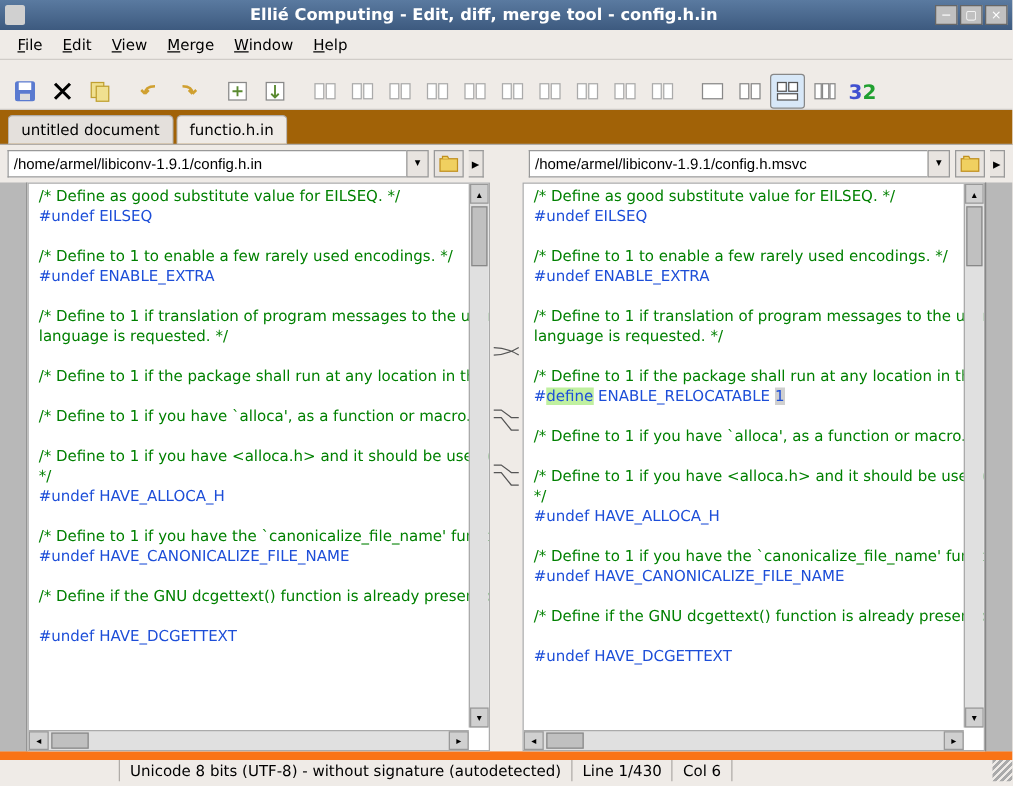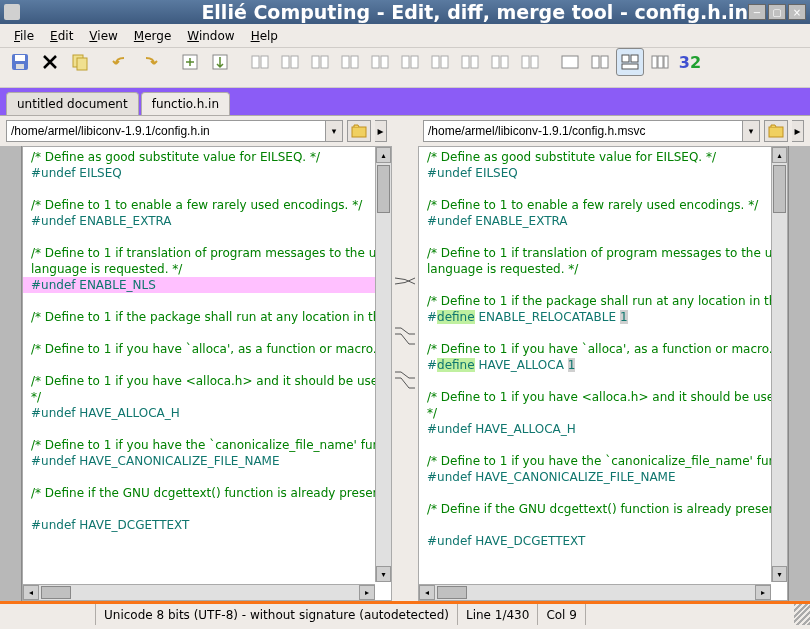--- a/index.html
+++ b/index.html
@@ -1,36 +1,36 @@
 <!DOCTYPE html>
 <html><head>
 <meta charset="utf-8">
 <style>
 * { box-sizing: border-box; margin: 0; padding: 0; }
 body { font-family: "DejaVu Sans", "Liberation Sans", Arial, sans-serif; font-size: 12px; background: #efebe7; width: 810px; height: 629px; overflow: hidden; }
 
 
 .titlebar { height: 24px; background: linear-gradient(#5a7aa0, #3d5a7f); color: #fff; display: flex; align-items: center; padding: 0 4px; }
 .titlebar .icon { width: 16px; height: 16px; background: #d0d0d0; margin-right: 6px; border-radius: 2px; }
-.titlebar .title { flex: 1; text-align: right; font-weight: bold; font-size: 19px; }
+.titlebar .title { flex: 1; text-align: center; font-weight: bold; font-size: 13px; }
 .titlebar .btns { display: flex; gap: 2px; }
 .titlebar .wbtn { width: 18px; height: 16px; background: #c0c0c0; border: 1px solid #666; display: flex; align-items: center; justify-content: center; font-size: 10px; }
 
 
 .menubar { height: 24px; background: #efebe7; display: flex; align-items: center; padding: 0 6px; border-bottom: 1px solid #d0ccc8; }
 .menubar .mitem { padding: 2px 8px; cursor: default; }
 .menubar .mitem u { text-decoration: underline; }
 
 
-.toolbar { height: 40px; background: #efebe7; display: flex; align-items: flex-start; padding: 0 6px; gap: 2px; border-bottom: 1px solid #d0ccc8; }
+.toolbar { height: 40px; background: #efebe7; display: flex; align-items: flex-end; padding: 0 6px; gap: 2px; border-bottom: 1px solid #d0ccc8; }
 .tbtn { width: 28px; height: 28px; display: flex; align-items: center; justify-content: center; border: 1px solid transparent; border-radius: 3px; }
 .tsep { width: 8px; }
 
 
-.tabbar { height: 28px; background: #8b5cf6; display: flex; align-items: flex-end; padding: 0 6px; border-bottom: 1px solid #b0aca8; }
+.tabbar { height: 28px; background: #a16207; display: flex; align-items: flex-end; padding: 0 6px; border-bottom: 1px solid #b0aca8; }
 .tab { padding: 4px 10px; background: #e4e0dc; border: 1px solid #b0aca8; border-bottom: none; border-radius: 4px 4px 0 0; margin-right: 2px; font-size: 12px; }
 .tab.active { background: #efebe7; position: relative; z-index: 1; }
 
 
 .pathrow { height: 30px; display: flex; align-items: center; padding: 4px 6px; gap: 4px; background: #efebe7; }
 .pathhalf { flex: 1; display: flex; align-items: flex-start; gap: 4px; }
 .pathcombo { flex: 1; display: flex; }
 .pathcombo input { flex: 1; height: 22px; border: 1px solid #999; border-right: none; padding: 0 4px; font-size: 12px; background: #fff; }
 .pathcombo .dd { width: 18px; height: 22px; border: 1px solid #999; background: #e8e4e0; display: flex; align-items: center; justify-content: center; font-size: 9px; }
 .pathbtn { width: 24px; height: 22px; border: 1px solid #999; background: #e8e4e0; display: flex; align-items: center; justify-content: center; }
@@ -39,35 +39,35 @@
 
 .diffbody { height: 455px; display: flex; background: #efebe7; }
 .margin { width: 22px; background: #b8b8b8; border-right: 1px solid #888; }
 .margin.right { border-left: 1px solid #888; border-right: none; }
 .gutter { width: 26px; background: #efebe7; display: flex; flex-direction: column; align-items: center; padding-top: 128px; gap: 0; }
 .gutter .link { width: 24px; height: 14px; }
 .pane { flex: 1; background: #fff; border: 1px solid #aaa; position: relative; overflow: hidden; }
 .code { font-family: "DejaVu Sans", sans-serif; font-size: 12px; line-height: 16px; padding: 2px 4px 2px 8px; height: 100%; overflow: hidden; }
 .code .ln { white-space: nowrap; height: 16px; }
 .cmt { color: #008000; }
-.pp { color: #0f766e; }
+.pp { color: #1d4ed8; }
 .hl-pink { background: #ffc0ff; display: inline-block; width: calc(100% + 12px); margin-left: -8px; padding-left: 8px; }
 .hl-green { background: #c0f0a0; text-align: right; }
 .hl-gray { background: #d0d0d0; }
 .vscroll { position: absolute; right: 0; top: 0; bottom: 18px; width: 16px; background: #e0e0e0; border-left: 1px solid #aaa; }
 .vscroll .up, .vscroll .down { height: 16px; background: #d0d0d0; border: 1px solid #999; display: flex; align-items: center; justify-content: center; font-size: 8px; }
 .vscroll .down { position: absolute; bottom: 0; left: 0; right: 0; }
 .vscroll .thumb { position: absolute; left: 1px; right: 1px; top: 18px; height: 48px; background: #c0c0c0; border: 1px solid #888; }
 .hscroll { position: absolute; left: 0; right: 16px; bottom: 0; height: 16px; background: #e0e0e0; border-top: 1px solid #aaa; display: flex; }
 .hscroll .lft, .hscroll .rgt { width: 16px; background: #d0d0d0; border: 1px solid #999; display: flex; align-items: center; justify-content: center; font-size: 8px; }
 .hscroll .track { flex: 1; position: relative; }
 .hscroll .track .thumb { position: absolute; left: 2px; top: 1px; bottom: 1px; width: 30px; background: #c0c0c0; border: 1px solid #888; }
 
 
-.statusbar { height: 24px; background: #efebe7; border-top: 3px solid #f97316; display: flex; font-size: 12px; }
+.statusbar { height: 24px; background: #efebe7; border-top: 7px solid #f97316; display: flex; font-size: 12px; }
 .statusbar .cell { border-right: 1px solid #b0aca8; padding: 4px 8px; display: flex; align-items: center; }
 .statusbar .cell.first { width: 96px; }
 .statusbar .cell.stretch { flex: 0 0 auto; }
 .statusbar .grip { width: 16px; margin-left: auto; background: repeating-linear-gradient(135deg, #aaa 0 2px, transparent 2px 4px); }
 
 .empty { height: 16px; }
 </style>
 </head>
 <body>
 
@@ -267,21 +267,20 @@
   <div class="pane">
     <div class="code">
       <div class="ln"><span class="cmt">/* Define as good substitute value for EILSEQ. */</span></div>
       <div class="ln"><span class="pp">#undef EILSEQ</span></div>
       <div class="ln empty"></div>
       <div class="ln"><span class="cmt">/* Define to 1 to enable a few rarely used encodings. */</span></div>
       <div class="ln"><span class="pp">#undef ENABLE_EXTRA</span></div>
       <div class="ln empty"></div>
       <div class="ln"><span class="cmt">/* Define to 1 if translation of program messages to the user's</span></div>
       <div class="ln"><span class="cmt">   language is requested. */</span></div>
-      <div class="ln"><span class="hl-pink pp">#undef ENABLE_NLS</span></div>
       <div class="ln empty"></div>
       <div class="ln"><span class="cmt">/* Define to 1 if the package shall run at any location in the file</span></div>
       <div class="ln empty"></div>
       <div class="ln"><span class="cmt">/* Define to 1 if you have `alloca', as a function or macro. */</span></div>
       <div class="ln empty"></div>
       <div class="ln"><span class="cmt">/* Define to 1 if you have &lt;alloca.h&gt; and it should be used (no</span></div>
       <div class="ln"><span class="cmt">   */</span></div>
       <div class="ln"><span class="pp">#undef HAVE_ALLOCA_H</span></div>
       <div class="ln empty"></div>
       <div class="ln"><span class="cmt">/* Define to 1 if you have the `canonicalize_file_name' functio</span></div>
@@ -327,21 +326,20 @@
       <div class="ln"><span class="cmt">/* Define to 1 to enable a few rarely used encodings. */</span></div>
       <div class="ln"><span class="pp">#undef ENABLE_EXTRA</span></div>
       <div class="ln empty"></div>
       <div class="ln"><span class="cmt">/* Define to 1 if translation of program messages to the user's nat</span></div>
       <div class="ln"><span class="cmt">   language is requested. */</span></div>
       <div class="ln empty"></div>
       <div class="ln"><span class="cmt">/* Define to 1 if the package shall run at any location in the filesy</span></div>
       <div class="ln pp"><span>#</span><span class="hl-green">define</span><span> ENABLE_RELOCATABLE </span><span class="hl-gray">1</span></div>
       <div class="ln empty"></div>
       <div class="ln"><span class="cmt">/* Define to 1 if you have `alloca', as a function or macro. */</span></div>
-      <div class="ln pp"><span>#</span><span class="hl-green">define</span><span> HAVE_ALLOCA </span><span class="hl-gray">1</span></div>
       <div class="ln empty"></div>
       <div class="ln"><span class="cmt">/* Define to 1 if you have &lt;alloca.h&gt; and it should be used (not o</span></div>
       <div class="ln"><span class="cmt">   */</span></div>
       <div class="ln"><span class="pp">#undef HAVE_ALLOCA_H</span></div>
       <div class="ln empty"></div>
       <div class="ln"><span class="cmt">/* Define to 1 if you have the `canonicalize_file_name' function. *</span></div>
       <div class="ln"><span class="pp">#undef HAVE_CANONICALIZE_FILE_NAME</span></div>
       <div class="ln empty"></div>
       <div class="ln"><span class="cmt">/* Define if the GNU dcgettext() function is already present or pre</span></div>
       <div class="ln empty"></div>
@@ -361,15 +359,15 @@
       </div>
   </div>
 
   <div class="margin right"></div>
 </div>
 
 <div class="statusbar">
   <div class="cell first"></div>
   <div class="cell stretch">Unicode 8 bits (UTF-8) - without signature (autodetected)</div>
   <div class="cell stretch">Line 1/430</div>
-  <div class="cell stretch">Col 9</div>
+  <div class="cell stretch">Col 6</div>
   <div class="grip"></div>
 </div>
 
 </body></html>

